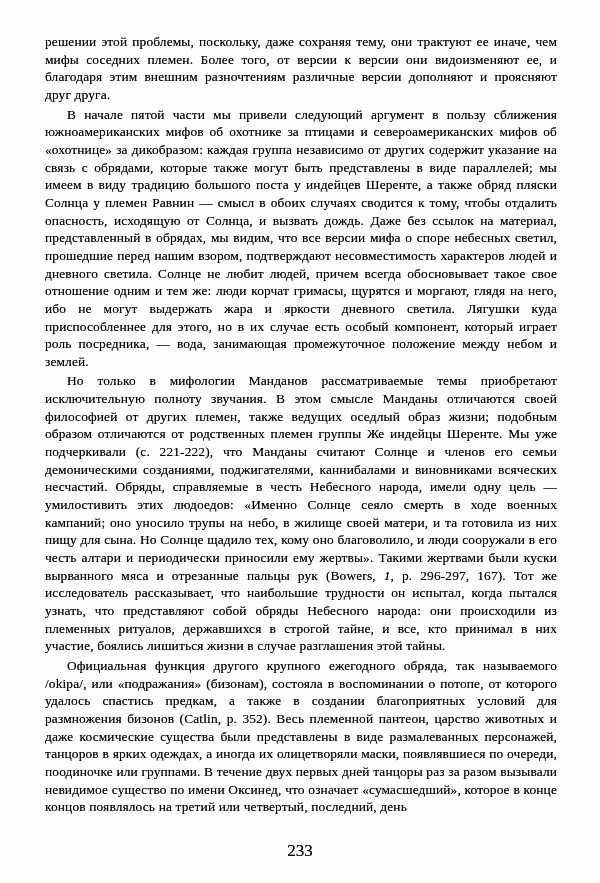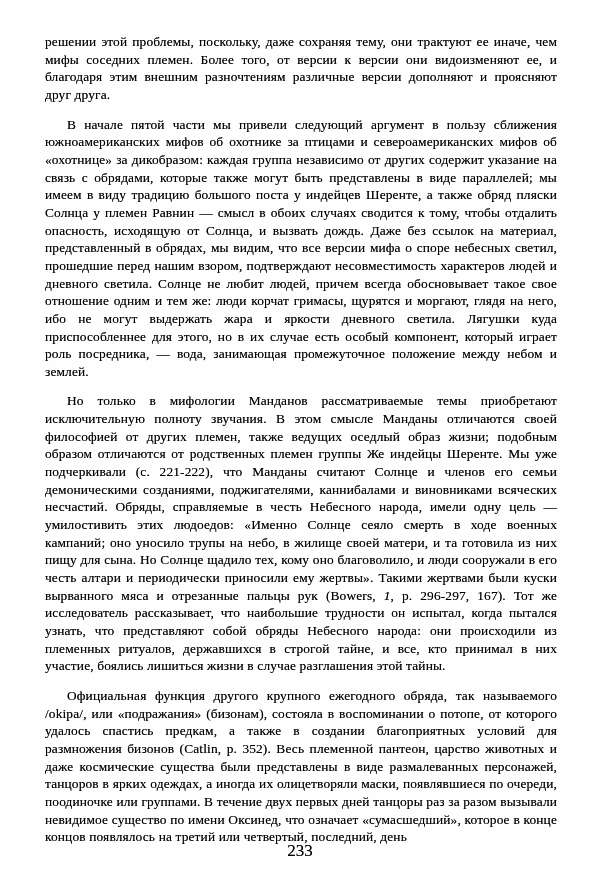--- a/index.html
+++ b/index.html
@@ -40,21 +40,21 @@
     line-height: 17.65px;
     letter-spacing: 0.01em;
     word-spacing: 0.005em;
     text-indent: 22px;
     hyphens: manual;
   }
   .para.no-indent {
     text-indent: 0;
   }
   .para + .para {
-    margin-top: 12px;
+    margin-top: 2px;
   }
   
   .para, .folio {
     text-shadow: 0 0 0.35px rgba(0,0,0,0.55);
   }
   em.cite-num {
     font-style: italic;
   }
   .folio {
     position: absolute;

